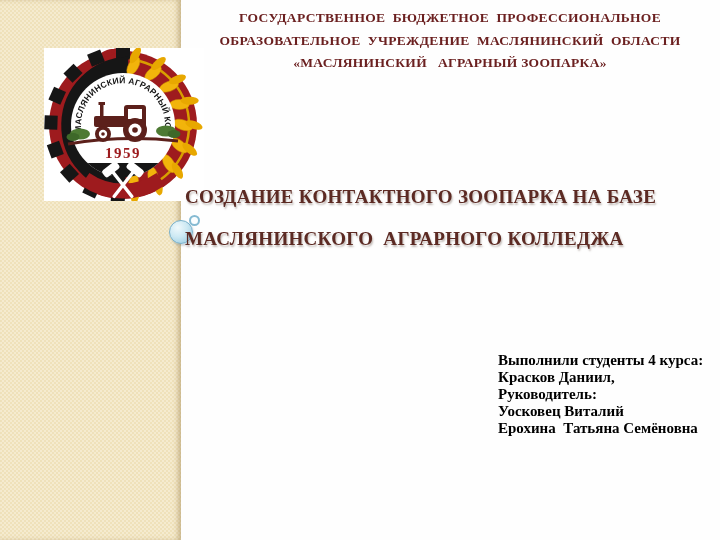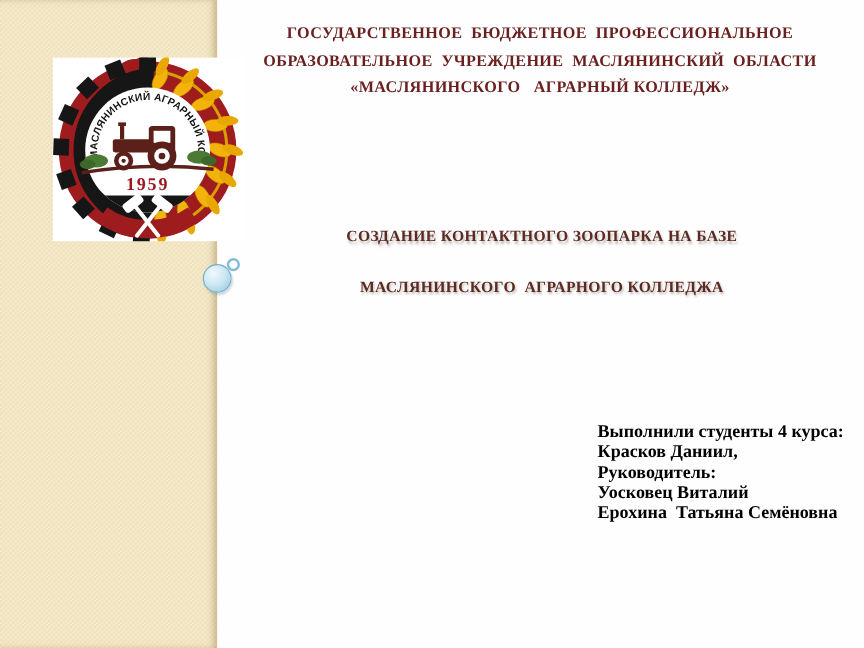--- a/index.html
+++ b/index.html
@@ -22,26 +22,26 @@
     border:1px solid #79b0ca;box-shadow:1px 2px 2px rgba(120,140,150,.35);}
   .bubble-small{position:absolute;left:189px;top:215px;width:7px;height:7px;border-radius:50%;
     background:#fbfeff;border:2px solid #85bad2;}
 
   
   .logo-box{position:absolute;left:44px;top:48px;width:160px;height:153px;background:#fff;}
   .logo-box svg{display:block;}
 
   
   .header{position:absolute;left:180px;top:7px;width:540px;text-align:center;
-    color:#6b2020;font-weight:bold;font-size:13.5px;line-height:22.5px;letter-spacing:.3px;margin-top:10px;}
+    color:#6b2020;font-weight:bold;font-size:13.5px;line-height:22.5px;letter-spacing:.3px;}
   .hline{white-space:pre;}
 
   
-  .title{position:absolute;left:185px;top:176px;width:533px;text-align:center;
-    color:#5c2a23;font-weight:bold;font-size:13px;line-height:42px;letter-spacing:.3px;
+  .title{position:absolute;left:185px;top:176px;width:533px;text-align:left;
+    color:#5c2a23;font-weight:bold;font-size:19px;line-height:42px;letter-spacing:.3px;
     text-shadow:1px 2px 2px rgba(100,80,70,.40);}
   .tline{white-space:pre;}
 
   
   .credits{position:absolute;left:498px;top:352px;
     color:#000;font-weight:bold;font-size:15px;line-height:17px;}
   .cline{white-space:pre;}
 </style>
 </head>
 <body>
@@ -147,21 +147,21 @@
           <rect x="77.3" y="119" width="3.4" height="34" rx="1.5"></rect>
           <rect x="70" y="113" width="18" height="8.5" rx="2.5"></rect>
         </g>
       </g>
     </svg>
   </div>
 
   <div class="header">
     <div class="hline">ГОСУДАРСТВЕННОЕ  БЮДЖЕТНОЕ  ПРОФЕССИОНАЛЬНОЕ</div>
     <div class="hline">ОБРАЗОВАТЕЛЬНОЕ  УЧРЕЖДЕНИЕ  МАСЛЯНИНСКИЙ  ОБЛАСТИ</div>
-    <div class="hline">«МАСЛЯНИНСКОГО   АГРАРНЫЙ КОЛЛЕДЖ»</div>
+    <div class="hline">«МАСЛЯНИНСКИЙ   АГРАРНЫЙ ЗООПАРКА»</div>
   </div>
 
   <div class="title">
     <div class="tline">СОЗДАНИЕ КОНТАКТНОГО ЗООПАРКА НА БАЗЕ</div>
     <div class="tline">МАСЛЯНИНСКОГО  АГРАРНОГО КОЛЛЕДЖА</div>
   </div>
 
   <div class="credits">
     <div class="cline">Выполнили студенты 4 курса:</div>
     <div class="cline">Красков Даниил,</div>

